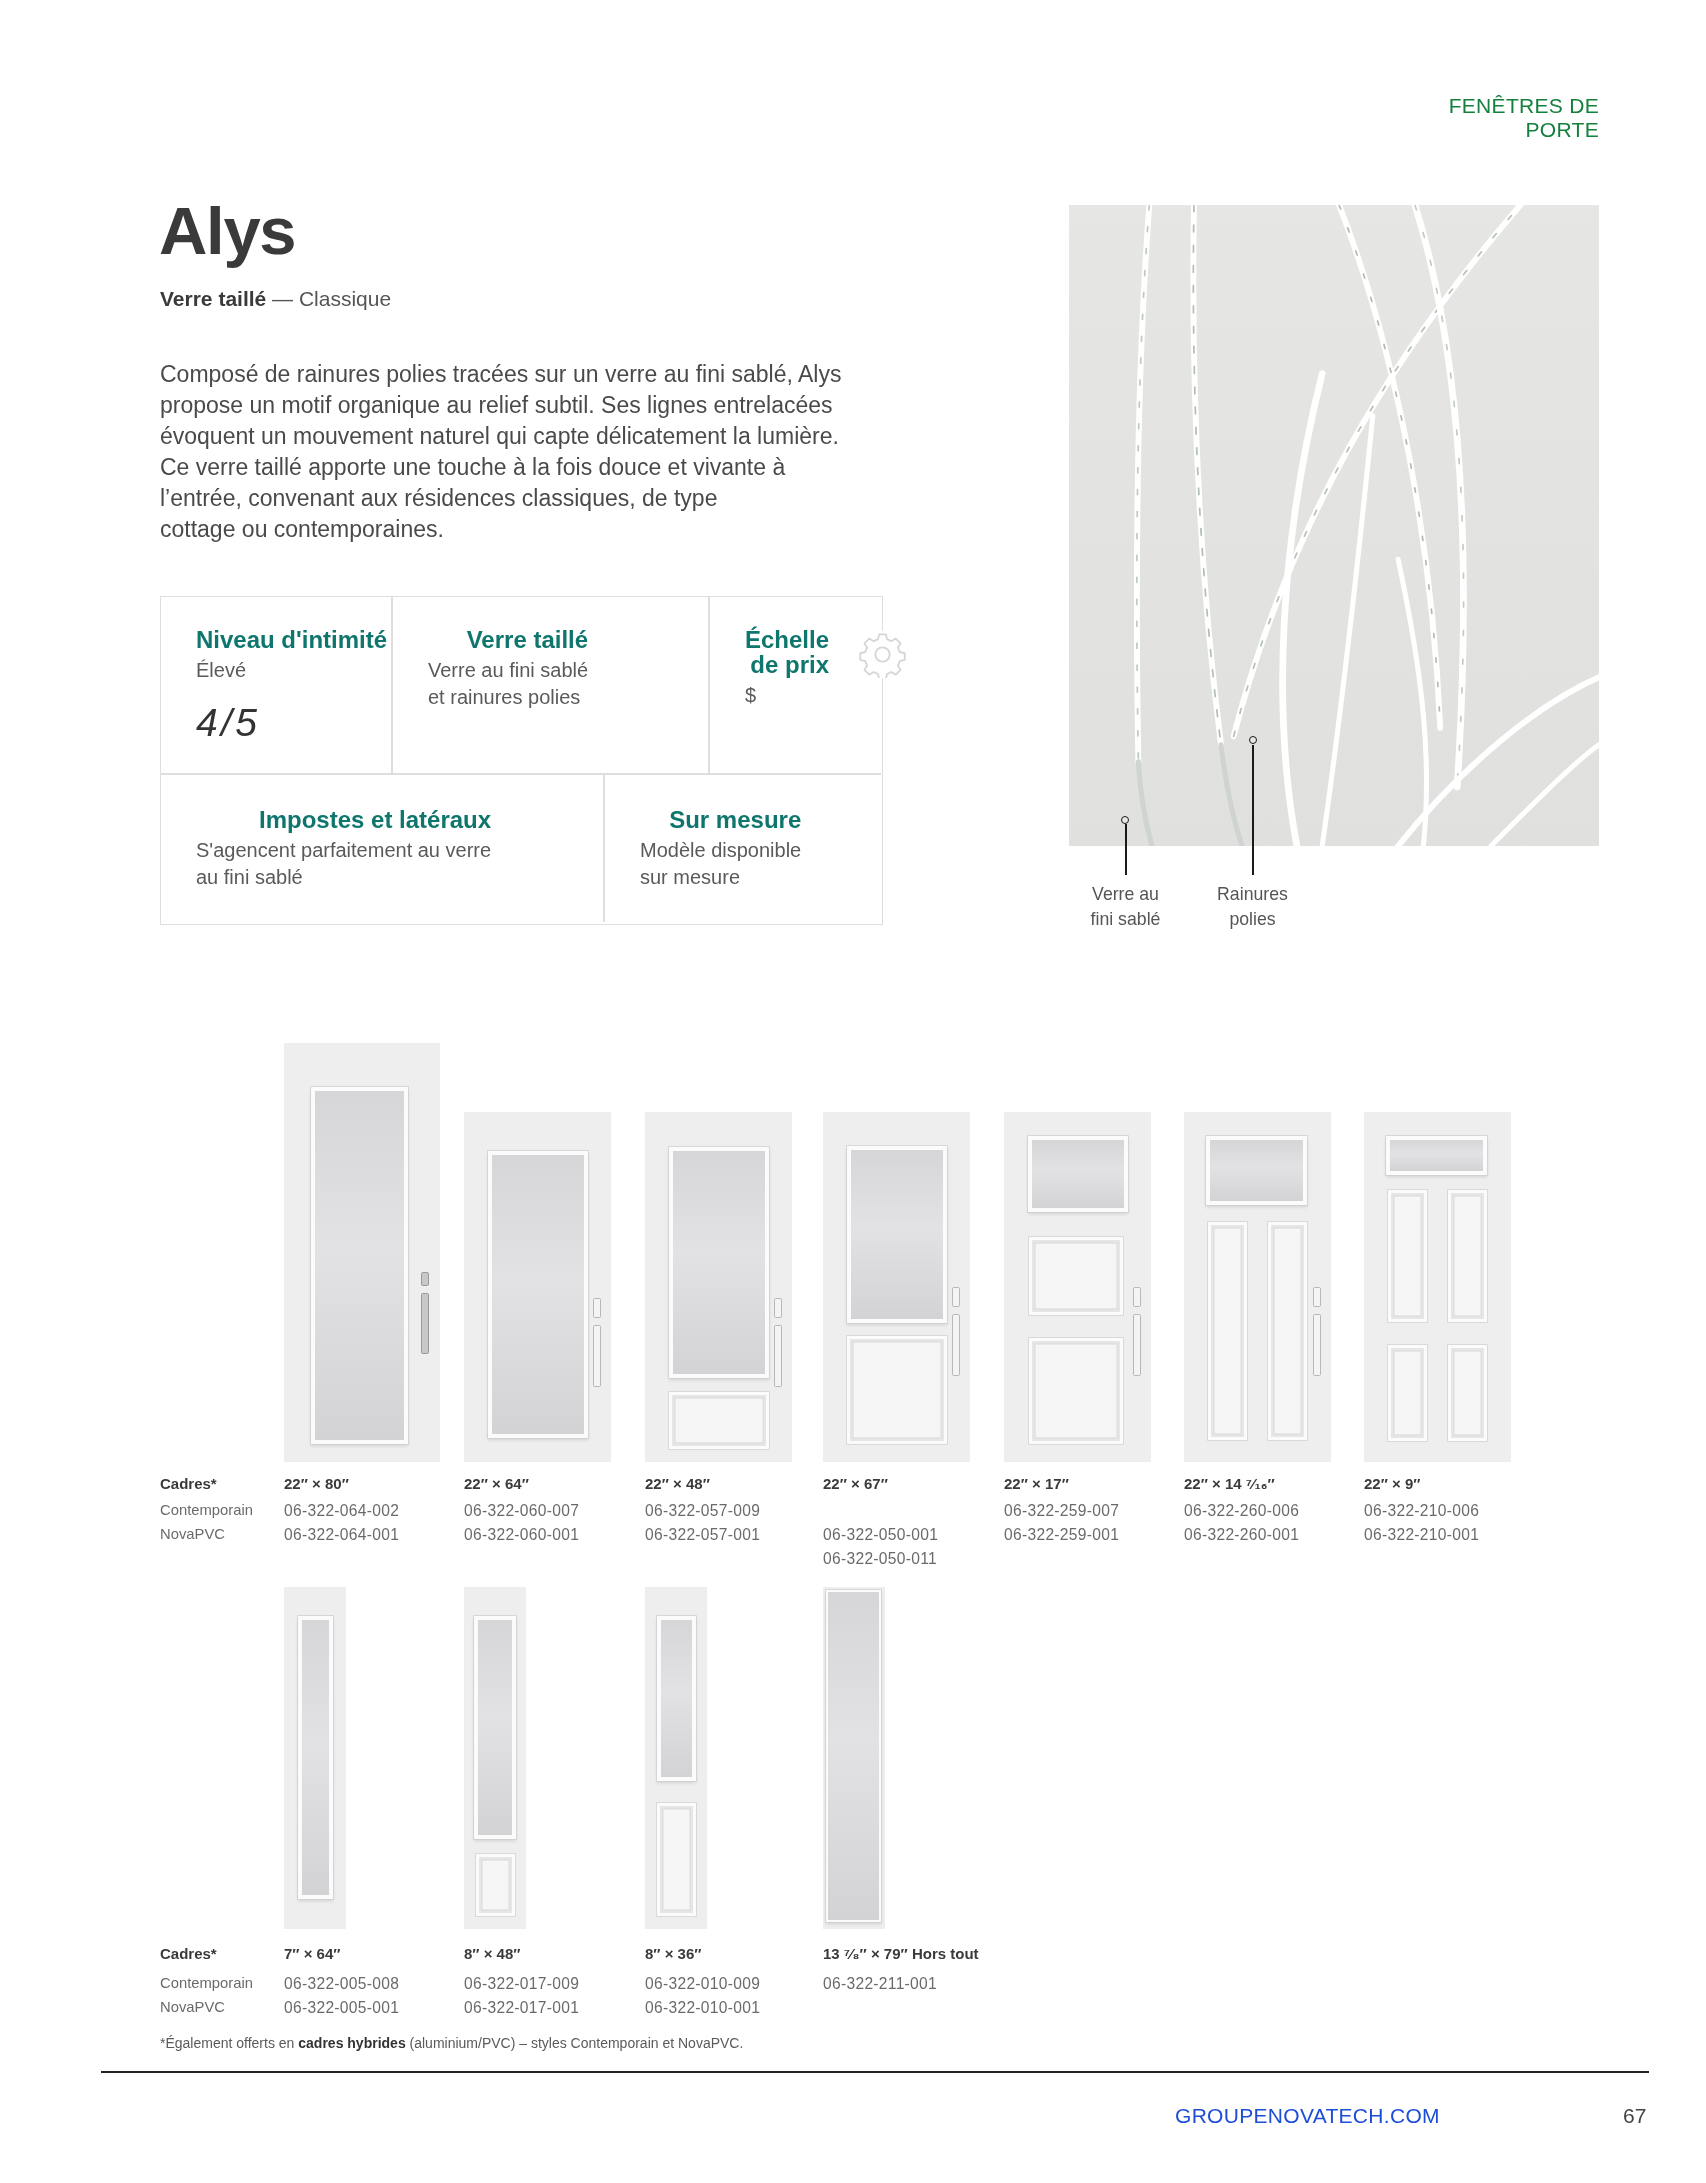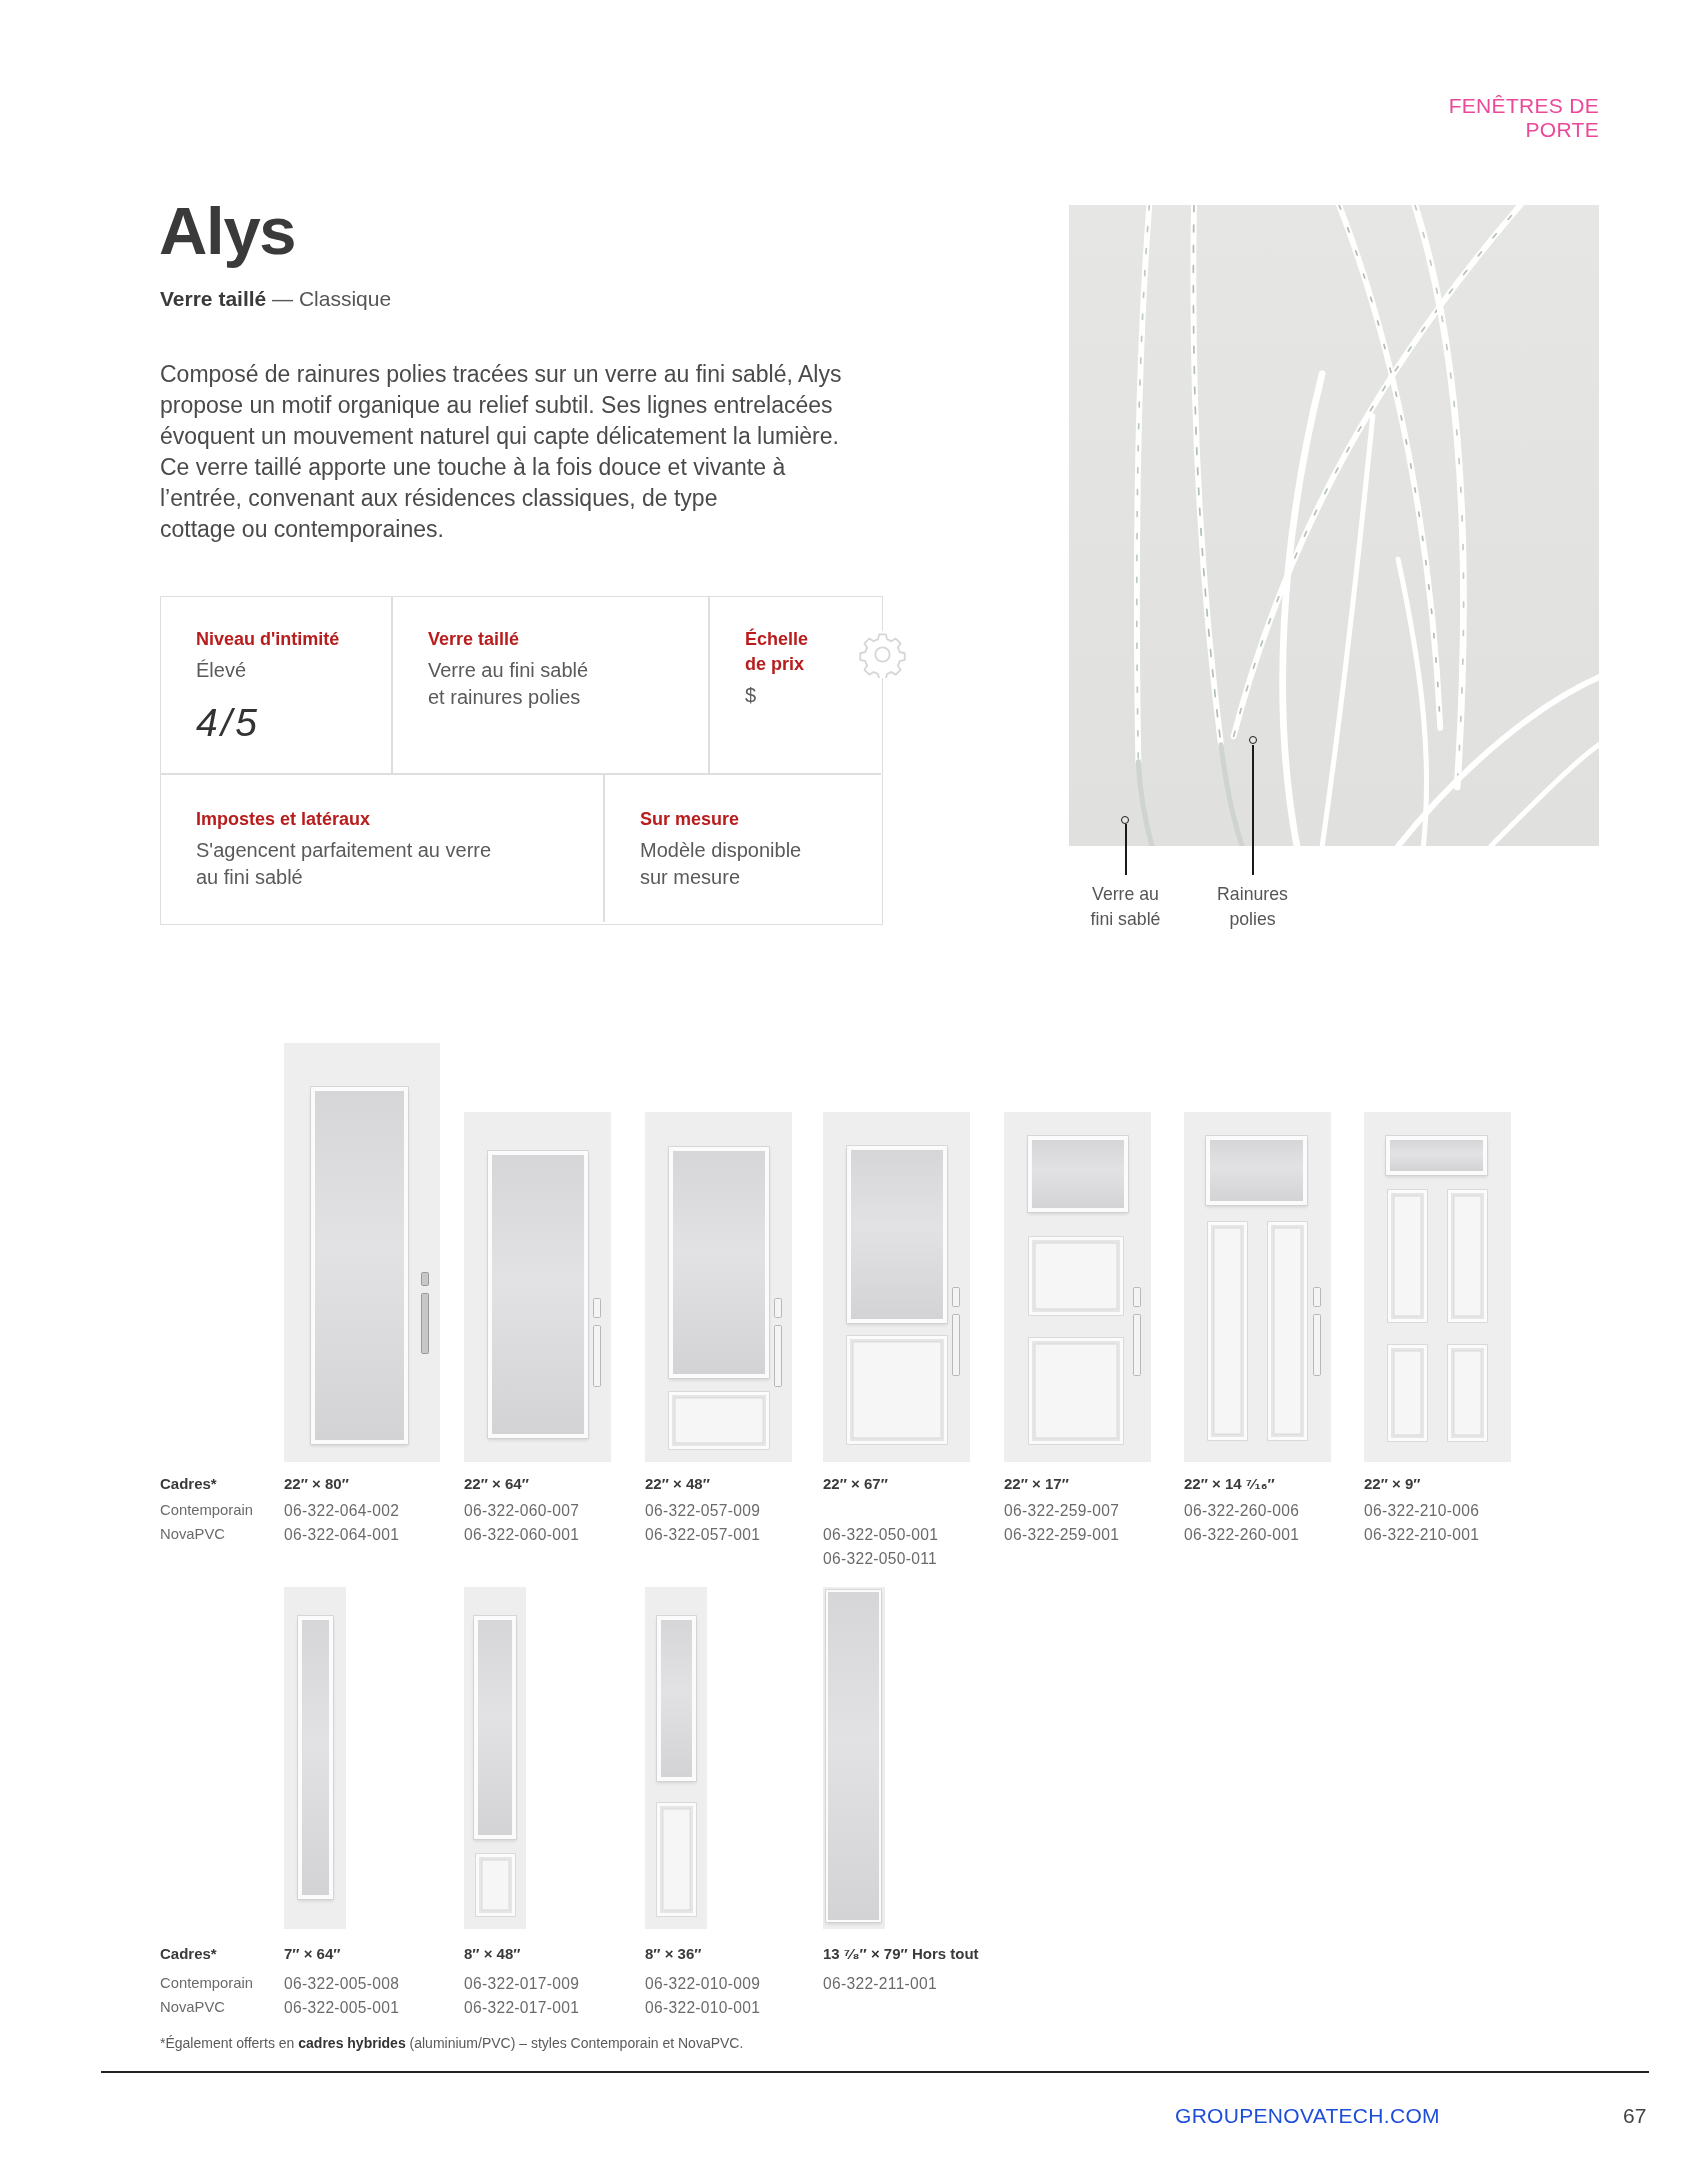--- a/index.html
+++ b/index.html
@@ -1,34 +1,34 @@
 <!DOCTYPE html>
 <html style="font-size:13.5px"><head>
 <meta charset="utf-8">
 <style>
   * { box-sizing: border-box; margin: 0; padding: 0; }
   html, body { width: 1707px; height: 2183px; background: #ffffff; }
   body { position: relative; font-family: "Liberation Sans", "DejaVu Sans", sans-serif; color: #3a3a3a; overflow: hidden; }
   .abs { position: absolute; }
 
-  .section-label { left: 1384px; top: 94px; width: 215px; text-align: right; font-size: 21px; color: #ec4899; letter-spacing: 0.3px; }
+  .section-label { left: 1384px; top: 94px; width: 215px; text-align: right; font-size: 21px; color: #15803d; letter-spacing: 0.3px; }
 
   .title { left: 159px; top: 192px; font-size: 67px; font-weight: 700; color: #3a3a3a; letter-spacing: -1.3px; }
   .subtitle { left: 160px; top: 287px; font-size: 21px; color: #3a3a3a; }
   .subtitle b { font-weight: 700; }
   .subtitle .thin { font-weight: 400; color: #555; }
   .desc { left: 160px; top: 359px; width: 742px; font-size: 23px; line-height: 31px; color: #4a4a4a; }
   .desc span { display: block; white-space: nowrap; }
 
   
   .info { left: 160px; top: 596px; width: 723px; height: 329px; border: 1.7px solid #dedede; }
   .cell { position: absolute; }
   .vline { position: absolute; background: #dedede; width: 1.7px; }
   .hline { position: absolute; background: #dedede; height: 1.7px; }
-  .cell-h { font-size: 18px; font-weight: 700; color: #b91c1c; line-height: 25px; }
+  .cell-h { font-size: 24px; font-weight: 700; color: #0f766e; line-height: 25px; text-align: right; }
   .cell-t { font-size: 20px; color: #5a5a5a; line-height: 27px; margin-top: 5px; }
   .rating { font-size: 39px; font-weight: 300; color: #333; margin-top: 17px; letter-spacing: 3.4px; font-style: italic; }
   .gear { left: 859px; top: 631px; width: 47px; height: 47px; background: #fff; }
 
   
   .glass { left: 1069px; top: 205px; width: 530px; height: 641px; background: linear-gradient(180deg, #e6e6e4 0%, #e2e2e0 60%, #e0e0de 100%); overflow: hidden; }
   .callout-line { position: absolute; width: 1.7px; background: #1a1a1a; }
   .callout-dot { position: absolute; width: 8.4px; height: 8.4px; border: 1.7px solid #1a1a1a; border-radius: 50%; background: #e6e6e4; }
   .callout-label { position: absolute; width: 135px; text-align: center; font-size: 17.7px; line-height: 24.5px; color: #555; }
 

